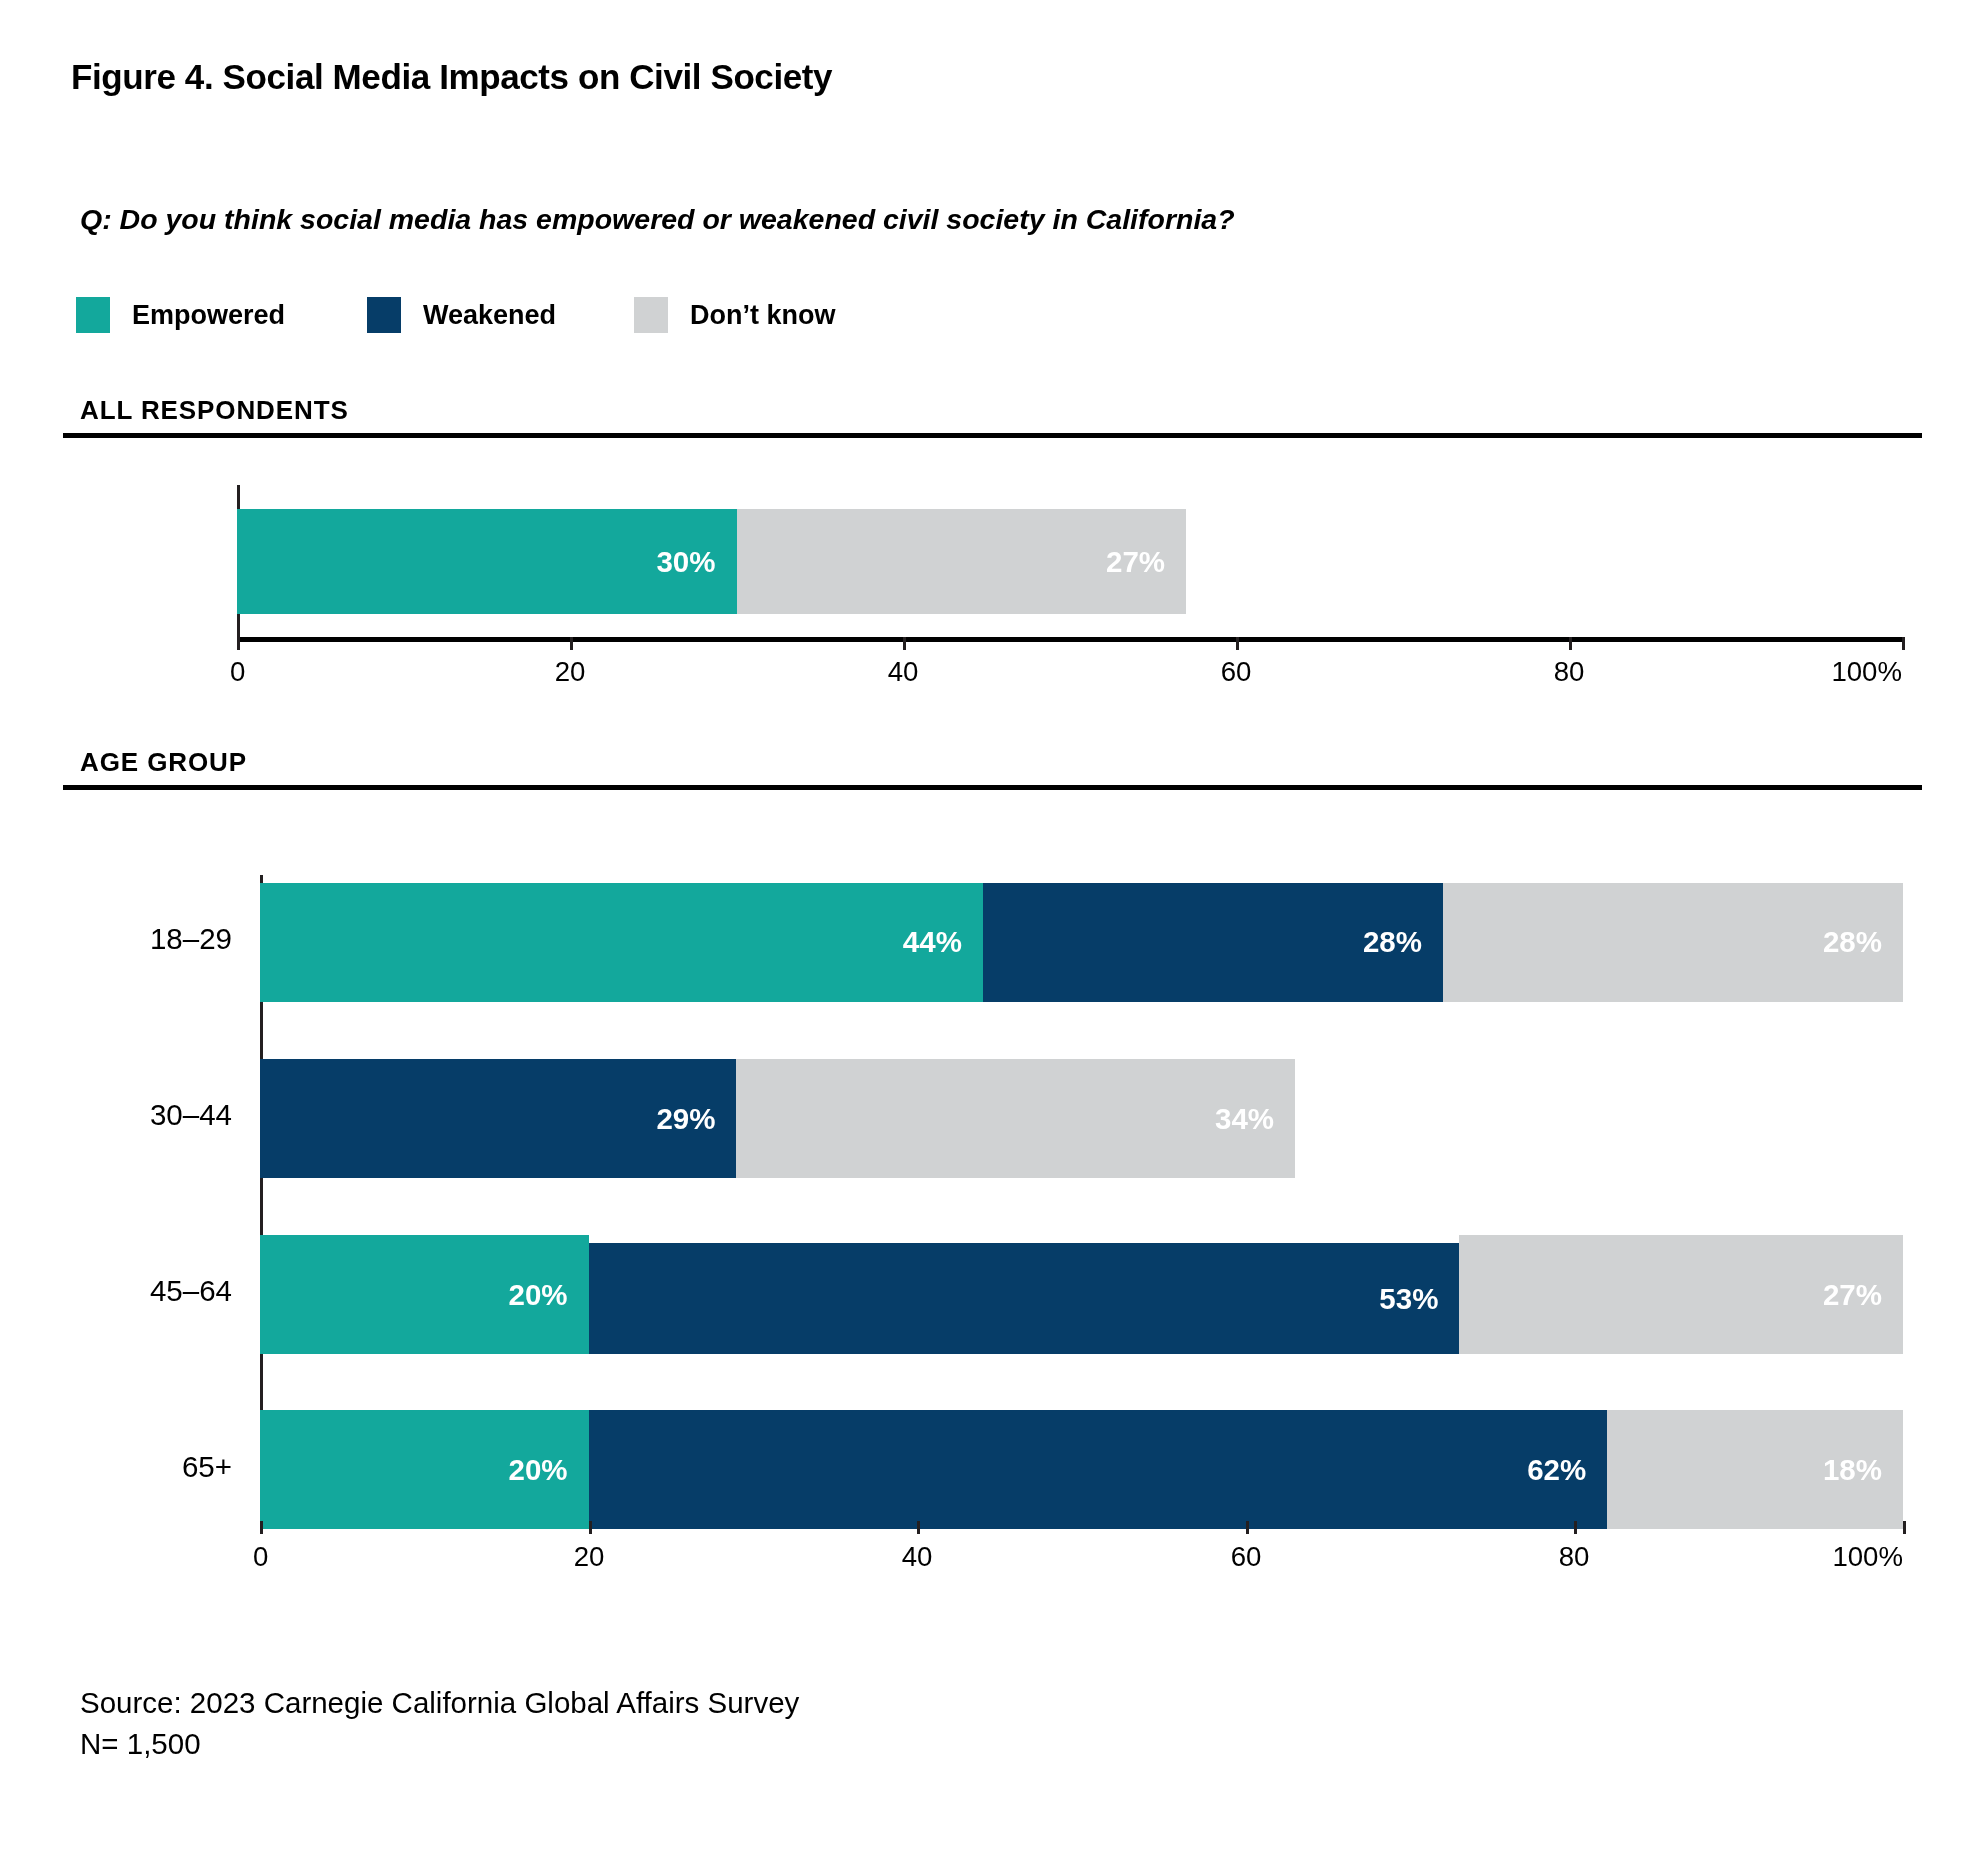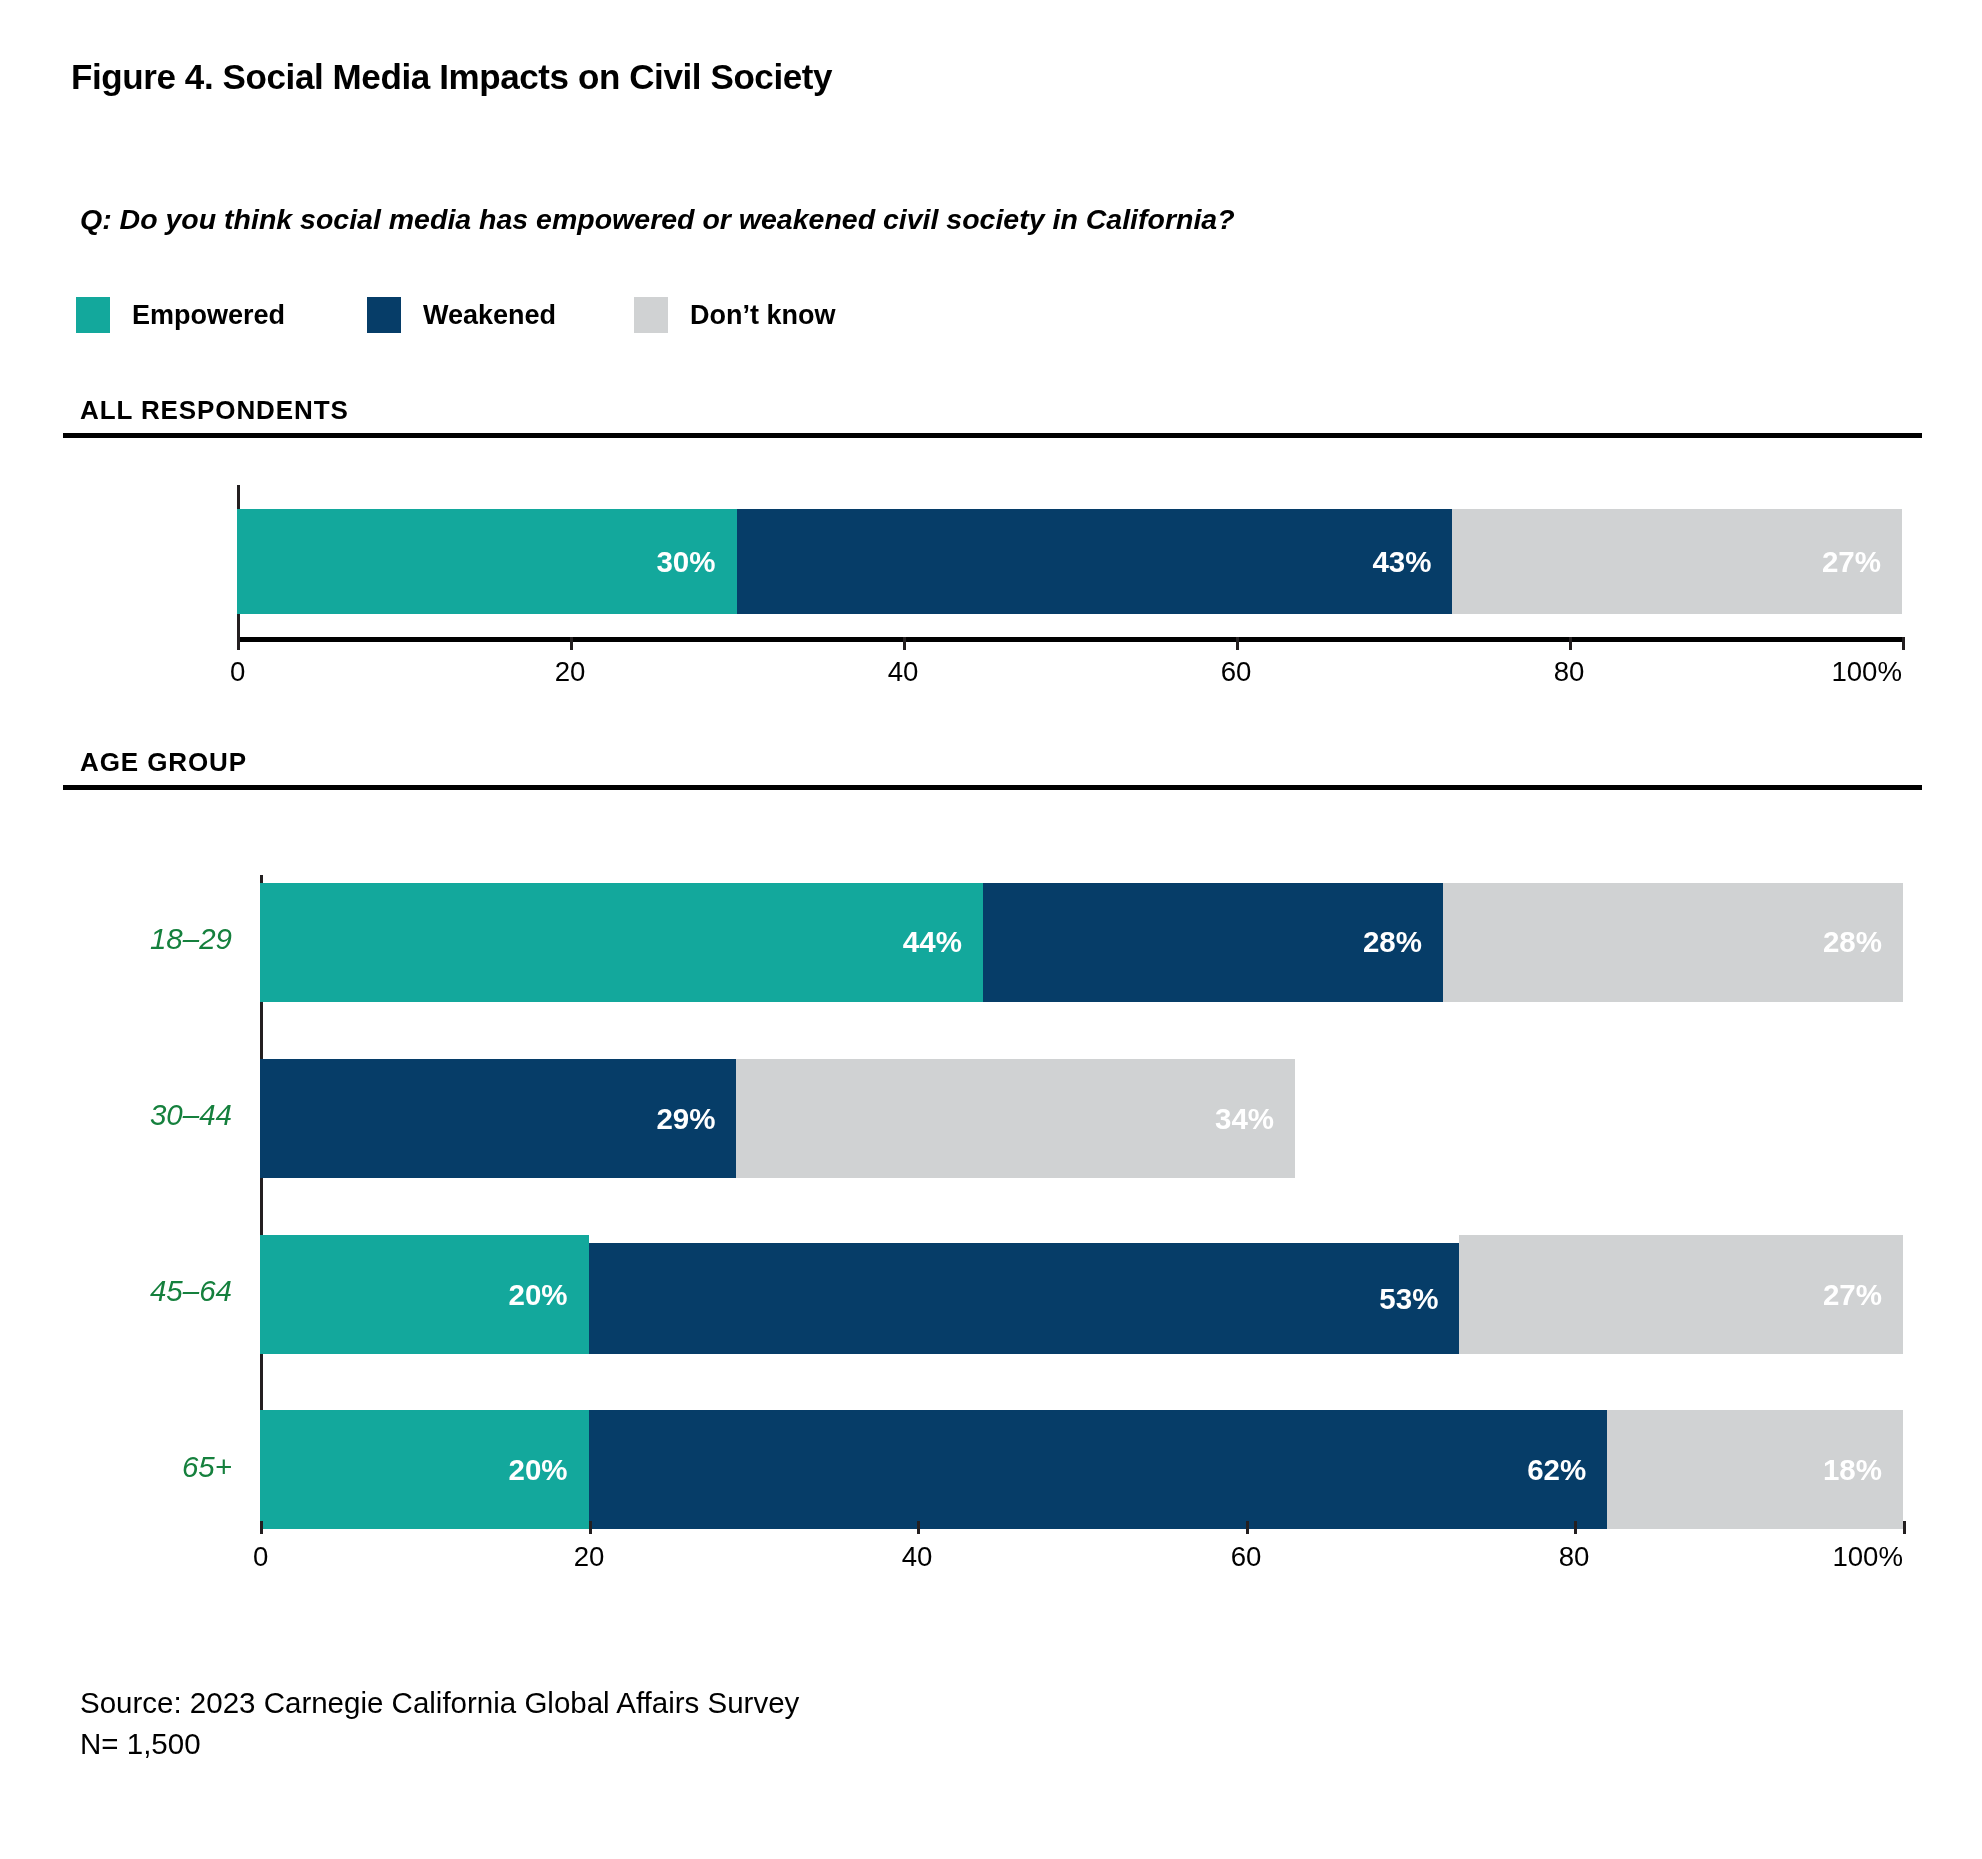--- a/index.html
+++ b/index.html
@@ -125,24 +125,23 @@
   }
   .tick-label {
     position: absolute;
     font-size: 27.6px;
     color: #000;
     white-space: nowrap;
   }
   .cat-label {
     position: absolute;
     font-size: 29.5px;
-    color: #15803d;
+    color: #000000;
     white-space: nowrap;
     text-align: right;
-    font-style: italic;
   }
 
   .bar-row {
     position: absolute;
     display: flex;
     flex-direction: row;
     align-items: stretch;
   }
   .seg {
     position: relative;
@@ -232,23 +231,20 @@
     <div class="section-rule"></div>
   </div>
 
   <div class="plot" id="plot-all">
     <div class="axis-vline"></div>
     <div class="axis-hline"></div>
 
     <div class="bar-row" id="bar-row-all">
       <div class="seg" style="width: 30%; background: rgb(19, 168, 156);">
         <span class="seg-label">30%</span>
-      </div>
-      <div class="seg" style="width: 43%; background: rgb(6, 61, 104);">
-        <span class="seg-label">43%</span>
       </div>
       <div class="seg" style="width: 27%; background: rgb(208, 210, 211);">
         <span class="seg-label">27%</span>
       </div>
     </div>
 
     <div class="ticks" id="ticks-all"></div>
   <div class="tick" style="left: 0px;"></div>
       <div class="tick-label" style="left: 0px; transform: translateX(-45%);">0</div>
       <div class="tick" style="left: 333px;"></div>

